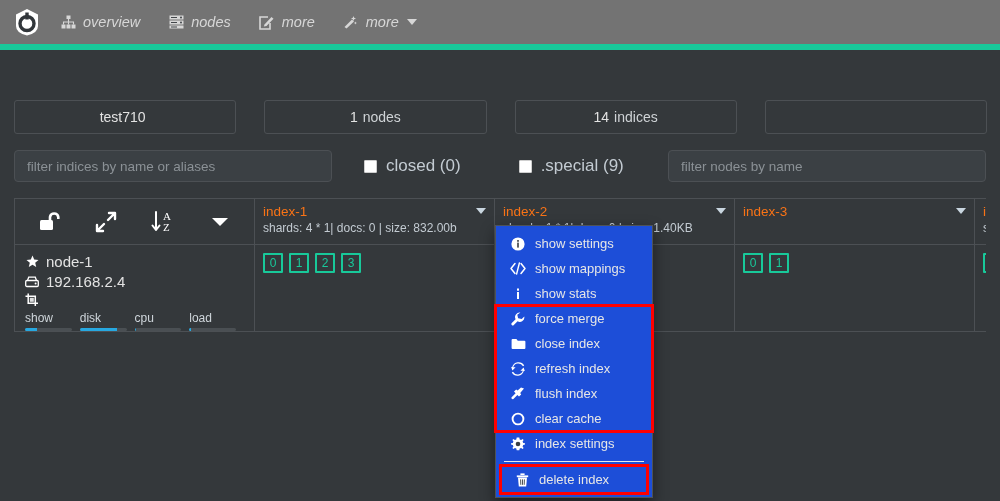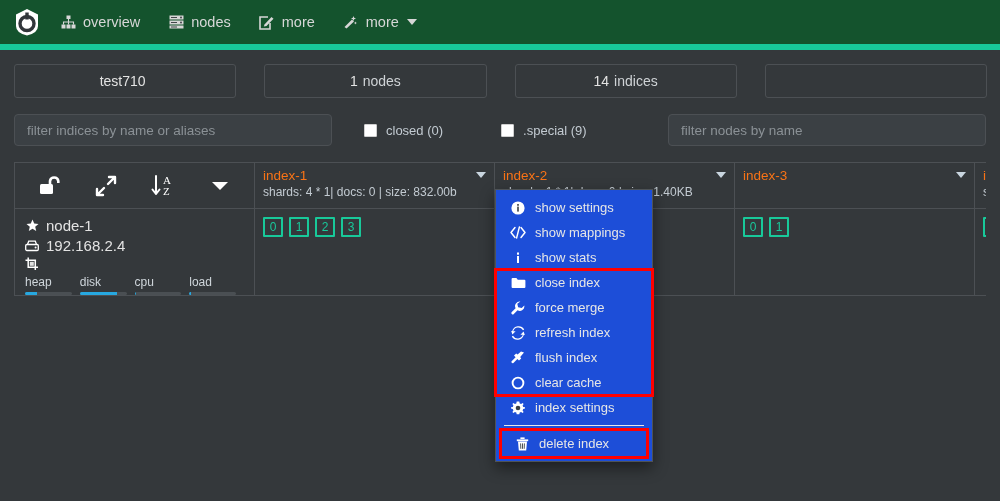--- a/index.html
+++ b/index.html
@@ -6,25 +6,26 @@
   html, body {
     width: 1000px; height: 501px;
     background: #34383b;
     font-family: "Liberation Sans", sans-serif;
     overflow: hidden;
   }
 
   
   .navbar {
     height: 44px;
-    background: #14532d;
+    background: #737373;
     display: flex;
     align-items: center;
     padding-left: 12px;
     position: relative;
+    font-style: italic;
   }
   .brand-logo {
     width: 30px; height: 30px;
     display: flex; align-items: center; justify-content: center;
     margin-right: 18px;
   }
   .nav-item {
     display: flex; align-items: center;
     color: #d7d7d7;
     font-size: 14.5px;
@@ -44,20 +45,21 @@
     border-right: 5px solid transparent;
     border-top: 6px solid #d7d7d7;
   }
   .accent-bar { height: 6px; background: #18c99a; }
 
   
   .summary-row {
     display: flex;
     padding: 14px 13px 0 14px;
     gap: 28px;
+    margin-top: 36px;
   }
   .summary-box {
     flex: 1 1 0;
     height: 34px;
     border: 1px solid #4c5054;
     border-radius: 3px;
     display: flex; align-items: center; justify-content: center;
     color: #e3e3e3;
     font-size: 14px;
   }
@@ -92,21 +94,21 @@
     padding-left: 20px;
   }
   .check-wrap { display: flex; align-items: center; cursor: pointer; }
   .cbox {
     width: 13px; height: 13px;
     background: #ffffff;
     border: 1px solid #cfcfcf;
     border-radius: 1px;
     margin-right: 9px;
   }
-  .check-label { color: #c3cbd2; font-size: 13px; }
+  .check-label { color: #c3cbd2; font-size: 17px; }
 
   
   .grid-area {
     margin: 16px 14px 0 14px;
     display: flex;
     position: relative;
   }
   .col-nodes {
     width: 240px;
     flex: 0 0 240px;
@@ -374,21 +376,21 @@
         <span class="ni">
           <svg width="14" height="14" viewBox="0 0 14 14">
             <path d="M3.2 0.5 L3.2 10.3 L13 10.3" stroke="#ffffff" stroke-width="1.5" fill="none"></path>
             <path d="M0.5 3.2 L10.3 3.2 L10.3 13" stroke="#ffffff" stroke-width="1.5" fill="none"></path>
             <rect x="4.8" y="4.8" width="4" height="4" fill="#ffffff" opacity="0.85"></rect>
           </svg>
         </span>
       </div>
       <div class="metrics">
         <div class="metric">
-          <div class="metric-label">heap</div>
+          <div class="metric-label">show</div>
           <div class="metric-track">
               <div class="metric-fill" style="width:26%"></div>
             </div>
         </div>
         <div class="metric">
           <div class="metric-label">disk</div>
           <div class="metric-track">
               <div class="metric-fill" style="width:80%"></div>
             </div>
         </div>
@@ -490,34 +492,34 @@
             <rect x="4" y="5" width="2" height="7" fill="#ffffff"></rect>
             <rect x="4" y="1.5" width="2" height="2.2" fill="#ffffff"></rect>
           </svg>
       </span>
       <span>show stats</span>
     </div>
 
     <div class="hl-group">
       <div class="menu-item">
         <span class="menu-ico">
+          <svg width="14" height="14" viewBox="0 0 14 14">
+              <path d="M9.4 0.6 A4.6 4.6 0 0 0 4.6 7.3 L0.8 11.1 A1.4 1.4 0 0 0 2.8 13.1 L6.6 9.3 A4.6 4.6 0 0 0 13.3 4.5 L10.7 7.1 L7.1 6.3 L6.3 2.7 Z" fill="#ffffff"></path>
+            </svg>
+        </span>
+        <span>force merge</span>
+      </div>
+
+      <div class="menu-item">
+        <span class="menu-ico">
           <svg width="15" height="12" viewBox="0 0 15 12">
               <path d="M0.6 2 A1 1 0 0 1 1.6 1 L5.4 1 L6.8 2.8 L13.4 2.8 A1 1 0 0 1 14.4 3.8 L14.4 10 A1 1 0 0 1 13.4 11 L1.6 11 A1 1 0 0 1 0.6 10 Z" fill="#ffffff"></path>
             </svg>
         </span>
         <span>close index</span>
-      </div>
-
-      <div class="menu-item">
-        <span class="menu-ico">
-          <svg width="14" height="14" viewBox="0 0 14 14">
-              <path d="M9.4 0.6 A4.6 4.6 0 0 0 4.6 7.3 L0.8 11.1 A1.4 1.4 0 0 0 2.8 13.1 L6.6 9.3 A4.6 4.6 0 0 0 13.3 4.5 L10.7 7.1 L7.1 6.3 L6.3 2.7 Z" fill="#ffffff"></path>
-            </svg>
-        </span>
-        <span>force merge</span>
       </div>
 
       <div class="menu-item">
         <span class="menu-ico">
           <svg width="14" height="14" viewBox="0 0 14 14">
             <path d="M12 4.2 A5.4 5.4 0 0 0 2.2 5.2 L4.6 5.2 L1.4 8.6 L0.2 5.0 L1.2 5.0 A6.6 6.6 0 0 1 13.2 3.4 Z" fill="#ffffff"></path>
             <path d="M2 9.8 A5.4 5.4 0 0 0 11.8 8.8 L9.4 8.8 L12.6 5.4 L13.8 9 L12.8 9 A6.6 6.6 0 0 1 0.8 10.6 Z" fill="#ffffff"></path>
           </svg>
         </span>
         <span>refresh index</span>

